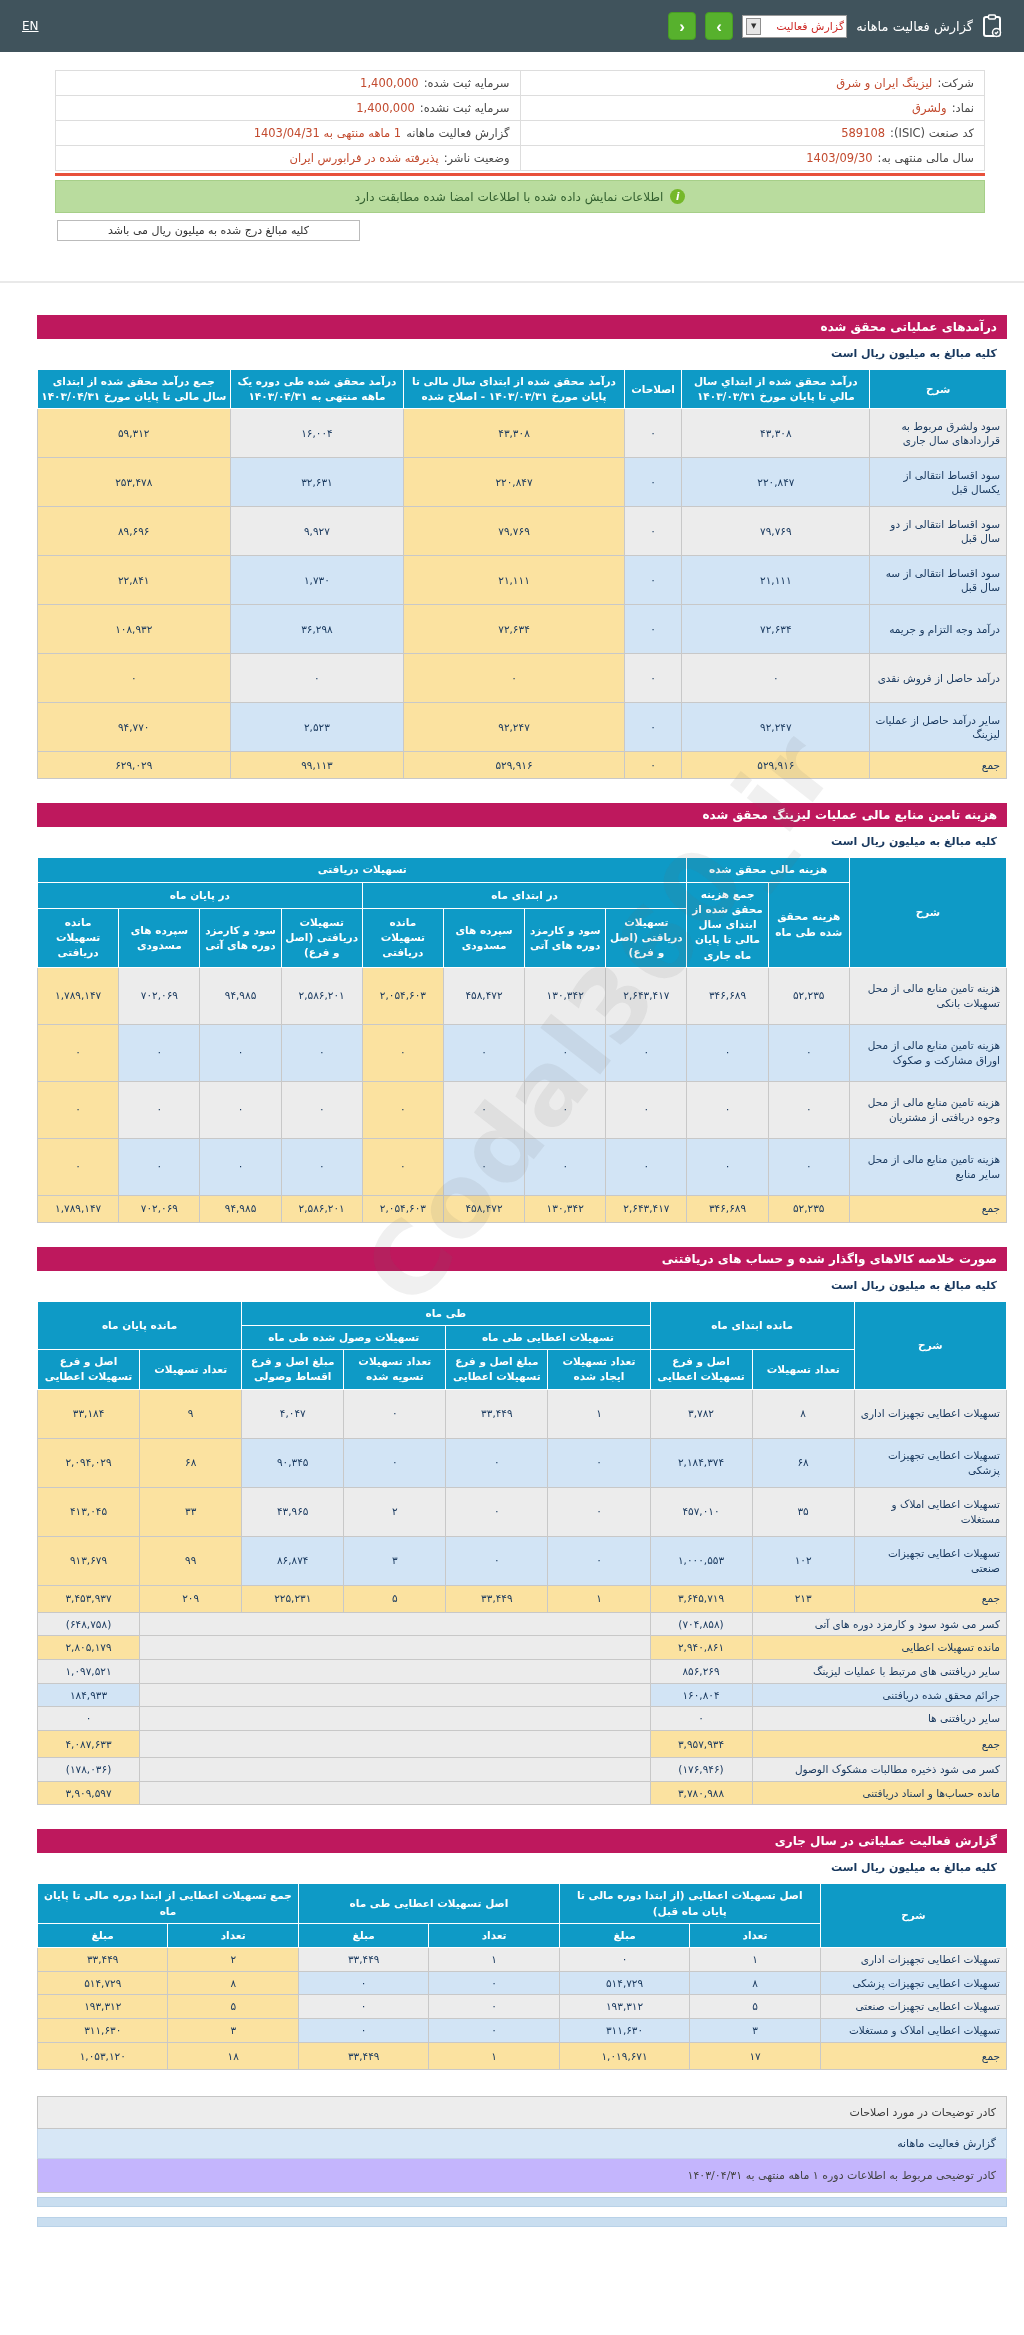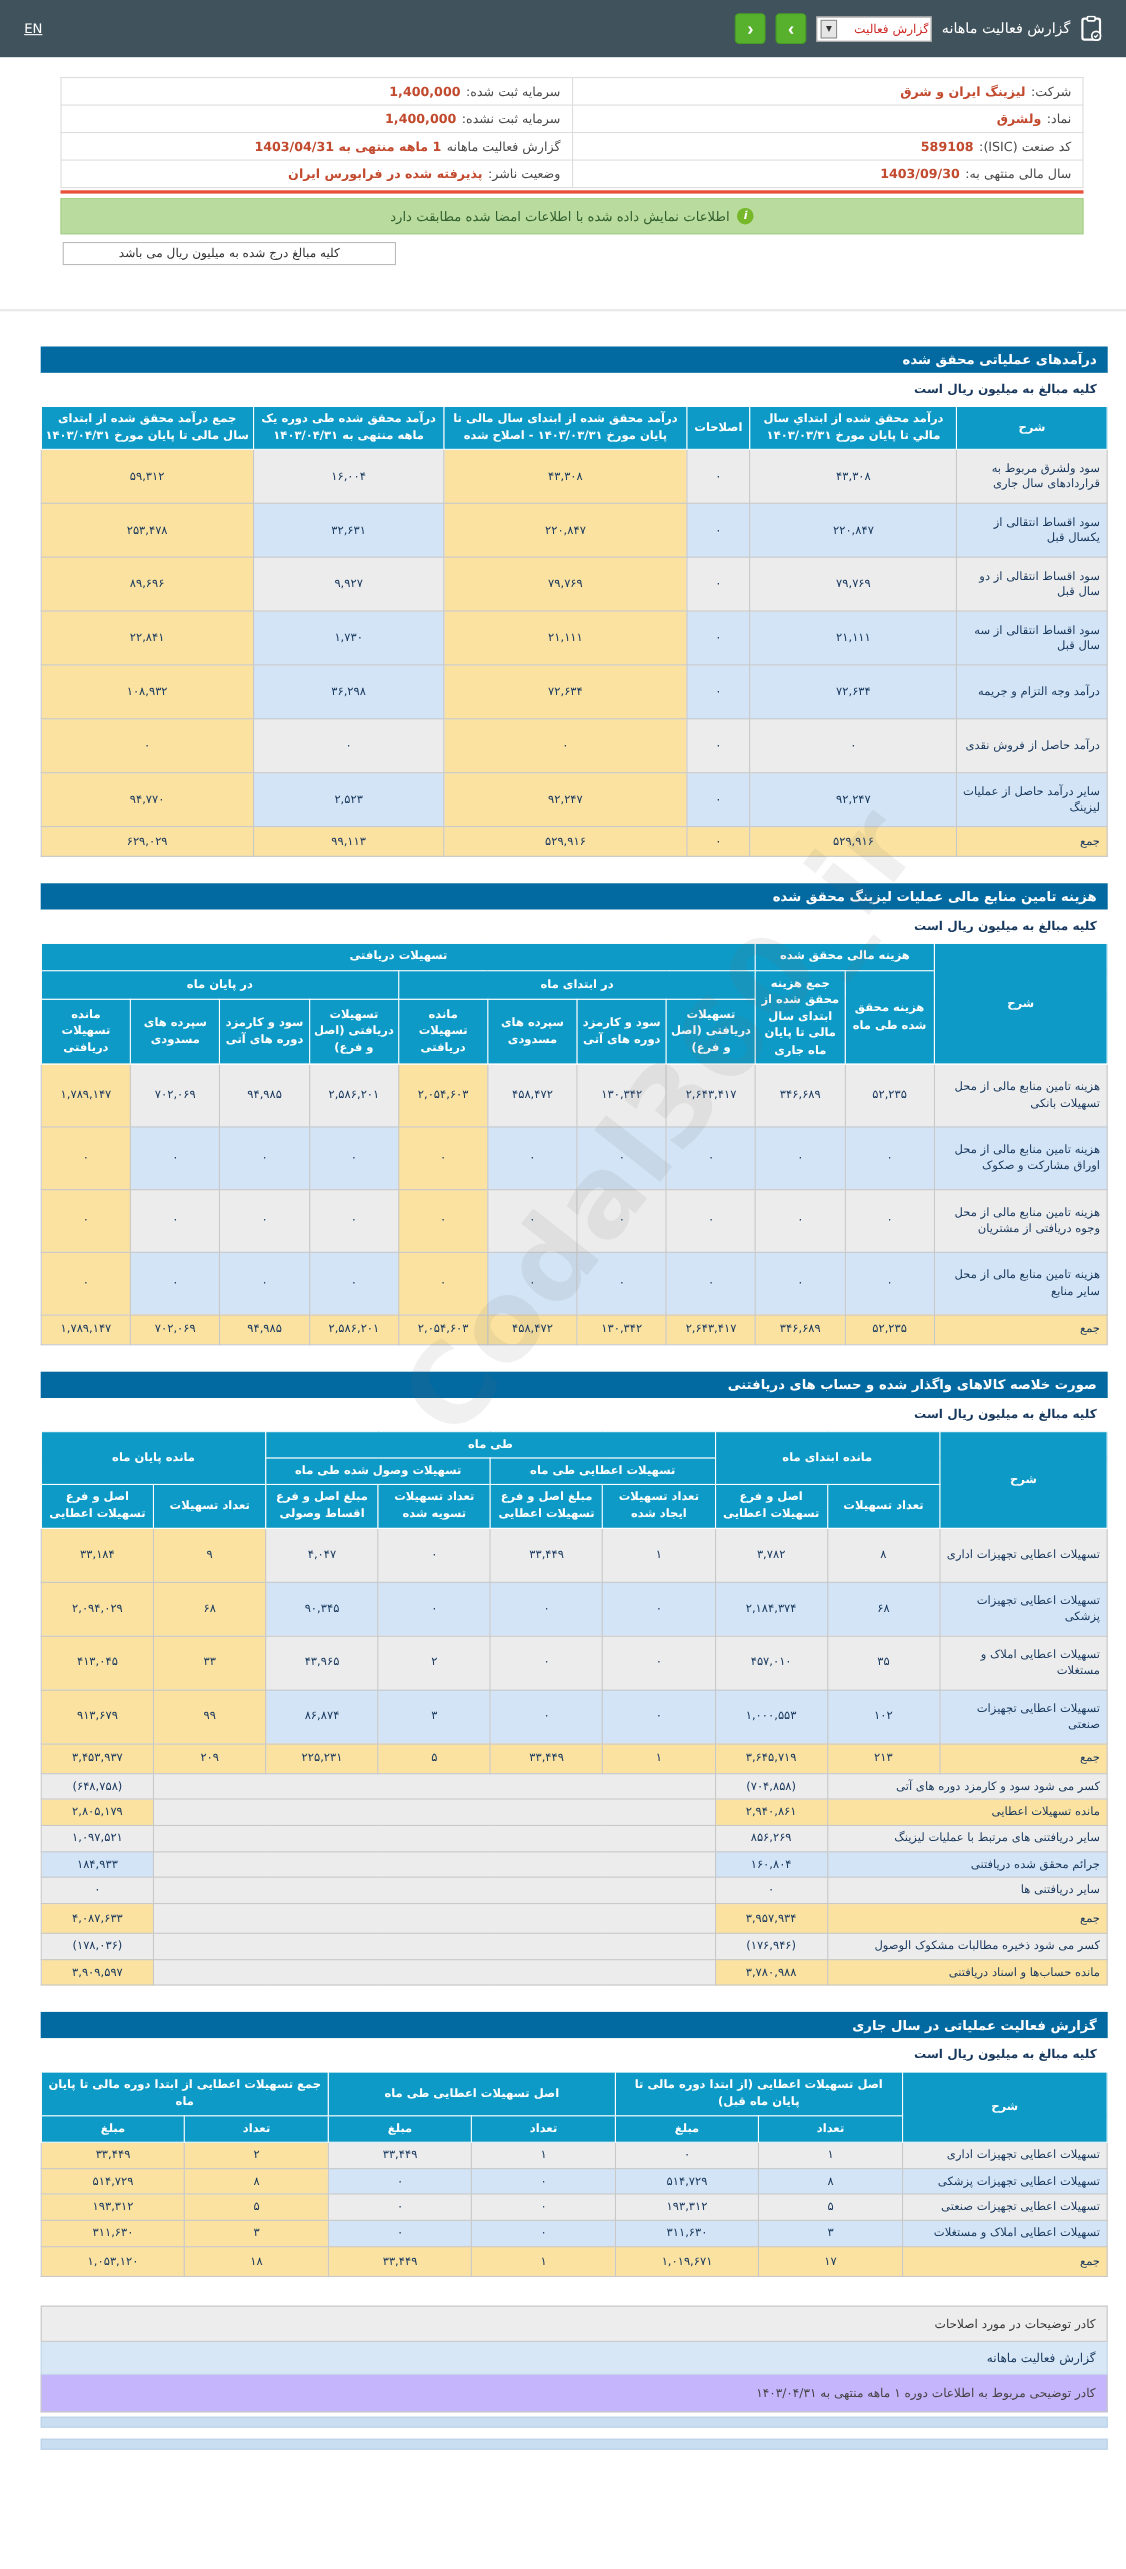--- a/index.html
+++ b/index.html
@@ -13,31 +13,31 @@
   .tb-select{background:#fff;border:1px solid #9a9a9a;height:19px;display:flex;align-items:center;padding:1px 2px;cursor:pointer;}
   .tb-select .txt{color:#cf2a27;font-size:11px;white-space:nowrap;overflow:hidden;max-width:64px;padding-left:19px;}
   .tb-select .arrow{background:#e6e6e6;border:1px solid #8f8f8f;width:13px;height:15px;font-size:7px;display:flex;align-items:center;justify-content:center;color:#333;margin-left:1px;}
   .navbtn{width:28px;height:28px;background:#57b12d;border:1px solid #479c24;border-radius:4px;color:#fff;font-weight:bold;font-size:17px;line-height:1;display:flex;align-items:center;justify-content:center;cursor:pointer;padding:0;}
   .lang{color:#fff;font-size:12px;text-decoration:underline;cursor:pointer;}
 
   
   .info-table{width:930px;border-collapse:collapse;margin:18px 39px 0 55px;background:#fff;}
   .info-table td{border:1px solid #ddd;font-size:11.5px;padding:2px 10px;height:20px;width:50%;}
   .info-label{color:#4a4a4a;}
-  .info-value{color:#c24a2e;margin-right:5px;font-weight:bold;}
+  .info-value{color:#c24a2e;margin-right:5px;}
   .red-line{height:3px;background:#e8503a;margin:2px 39px 0 55px;}
   .banner{margin:4px 39px 0 55px;height:31px;background:#b9dc9e;border:1px solid #a6cf88;display:flex;align-items:center;justify-content:center;gap:7px;color:#33602f;font-size:12px;}
   .info-icon{width:15px;height:15px;border-radius:50%;background:#76b82a;color:#fff;font-weight:bold;font-size:10px;font-style:italic;display:flex;align-items:center;justify-content:center;flex:0 0 auto;}
   .amounts-note{width:303px;margin:7px 664px 0 0;border:1px solid #bbb;font-size:11px;color:#333;text-align:center;padding:3px 2px;box-sizing:border-box;}
   .divider{height:2px;background:#e9e9e9;margin-top:40px;}
 
   
   .content{margin:32px 17px 0 37px;}
   .section{margin-bottom:24px;}
-  .sec-bar{background:#0369a1;color:#fff;font-size:12px;font-weight:bold;padding:5px 10px;margin-top:24px;}
+  .sec-bar{background:#be185d;color:#fff;font-size:12px;font-weight:bold;padding:5px 10px;margin-top:24px;}
   .sec-note{padding:8px 10px 9px;font-size:11px;font-weight:bold;color:#17375d;background:#fff;}
 
   
   .tbl table{width:100%;border-collapse:collapse;table-layout:fixed;border:1px solid #b5b5b5;}
   .tbl th{background:#0e9ac6;color:#fff;font-size:10.5px;font-weight:bold;border:1px solid #fff;padding:4px 3px;vertical-align:middle;text-align:center;line-height:1.45;}
   .tbl td{font-size:10.5px;color:#17375d;padding:4px 3px;border:1px solid #c8c8c8;text-align:center;line-height:1.4;vertical-align:middle;}
   .tbl td.lbl{text-align:right;padding-right:6px;}
   .tbl td.val{direction:ltr;}
   .c-g{background:#ececec;}
   .c-b{background:#d2e4f5;}

